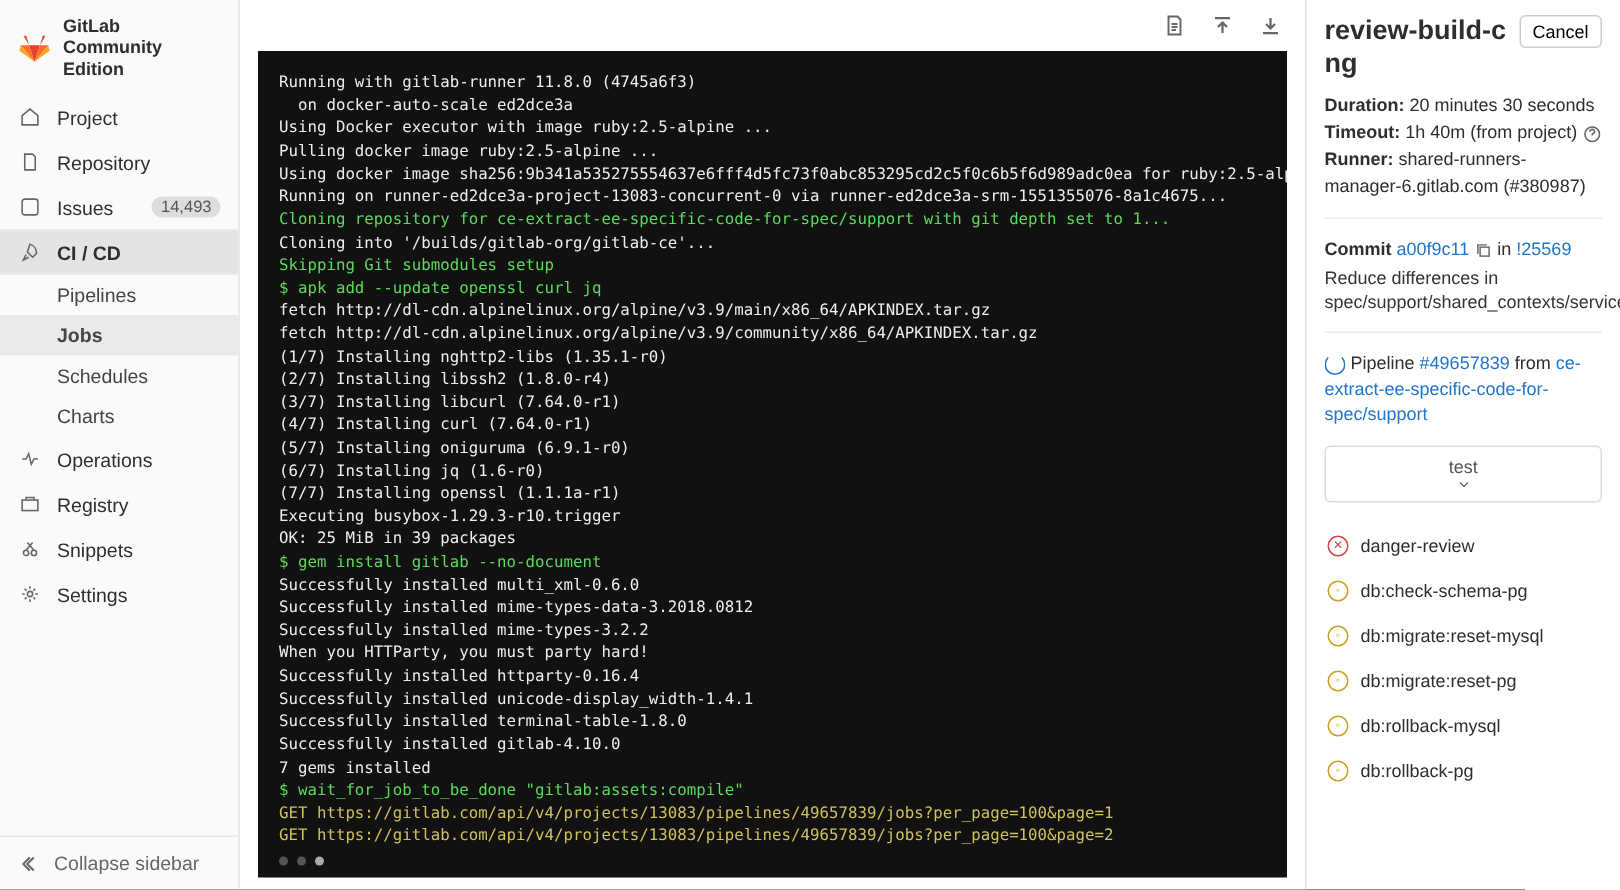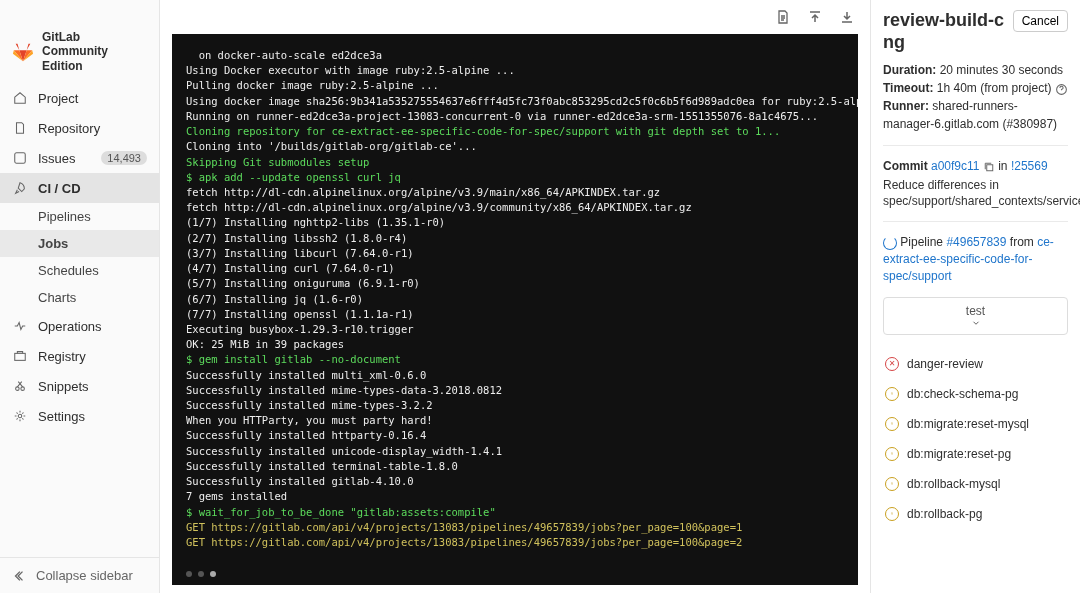--- a/index.html
+++ b/index.html
@@ -1,20 +1,20 @@
 <!DOCTYPE html>
 <html><head>
 <meta charset="utf-8">
 <style>
   * { box-sizing: border-box; margin: 0; padding: 0; }
   body { font-family: -apple-system, BlinkMacSystemFont, "Segoe UI", Helvetica, Arial, sans-serif; font-size: 13px; color: #2e2e2e; background: #fff; width:1080px; height:593px; overflow:hidden; }
   .layout { display:flex; height:593px; }
   
   .sidebar { width:160px; background:#fafafa; border-right:1px solid #e5e5e5; display:flex; flex-direction:column; position:relative; }
-  .sb-header { display:flex; align-items:center; gap:8px; padding:10px 12px;margin-top:20px; }
+  .sb-header { display:flex; align-items:center; gap:8px; padding:10px 12px; }
   .sb-header svg { flex-shrink:0; }
   .sb-title { font-weight:600; font-size:12px; line-height:1.2; }
   .sb-nav { flex:1; overflow:hidden; }
   .sb-item { display:flex; align-items:center; padding:7px 12px; gap:10px; cursor:pointer; color:#2e2e2e; }
   .sb-item.active { background:#e4e4e4; font-weight:600; }
   .sb-item .ico { width:16px; height:16px; display:flex; align-items:center; justify-content:center; color:#666; }
   .sb-item .label { flex:1; font-size:13px; }
   .sb-item .badge { font-size:11px; background:#ddd; color:#555; border-radius:9px; padding:1px 6px; }
   .sb-sub { padding:6px 12px 6px 38px; font-size:13px; cursor:pointer; color:#444; }
   .sb-sub.active { background:#e9e9e9; font-weight:600; }
@@ -168,20 +168,21 @@
             <path d="M3 3h10M8 13V6M5 9l3-3 3 3"></path>
           </svg>
         </span>
       <span class="tool-btn">
           <svg width="16" height="16" viewBox="0 0 16 16" fill="none" stroke="currentColor" stroke-width="1.5">
             <path d="M3 13h10M8 3v7M5 7l3 3 3-3"></path>
           </svg>
         </span>
     </div>
     <div class="terminal" id="terminal">
+      <div class="line">Running with gitlab-runner 11.8.0 (4745a6f3)</div>
         <div class="line">  on docker-auto-scale ed2dce3a</div>
         <div class="line">Using Docker executor with image ruby:2.5-alpine ...</div>
         <div class="line">Pulling docker image ruby:2.5-alpine ...</div>
         <div class="line">Using docker image sha256:9b341a535275554637e6fff4d5fc73f0abc853295cd2c5f0c6b5f6d989adc0ea for ruby:2.5-alpine ...</div>
         <div class="line">Running on runner-ed2dce3a-project-13083-concurrent-0 via runner-ed2dce3a-srm-1551355076-8a1c4675...</div>
         <div class="line green">Cloning repository for ce-extract-ee-specific-code-for-spec/support with git depth set to 1...</div>
         <div class="line">Cloning into '/builds/gitlab-org/gitlab-ce'...</div>
         <div class="line green">Skipping Git submodules setup</div>
         <div class="line green">$ apk add --update openssl curl jq</div>
         <div class="line">fetch http://dl-cdn.alpinelinux.org/alpine/v3.9/main/x86_64/APKINDEX.tar.gz</div>

